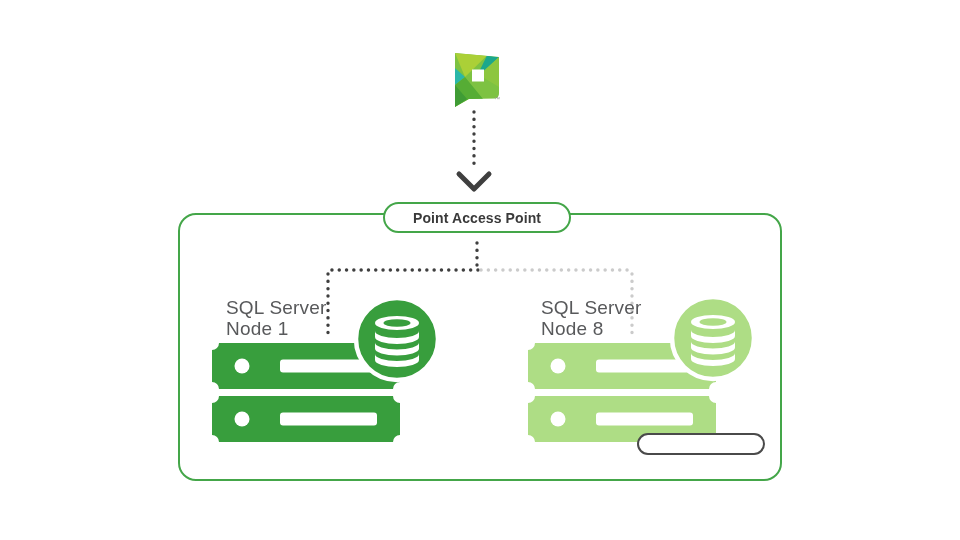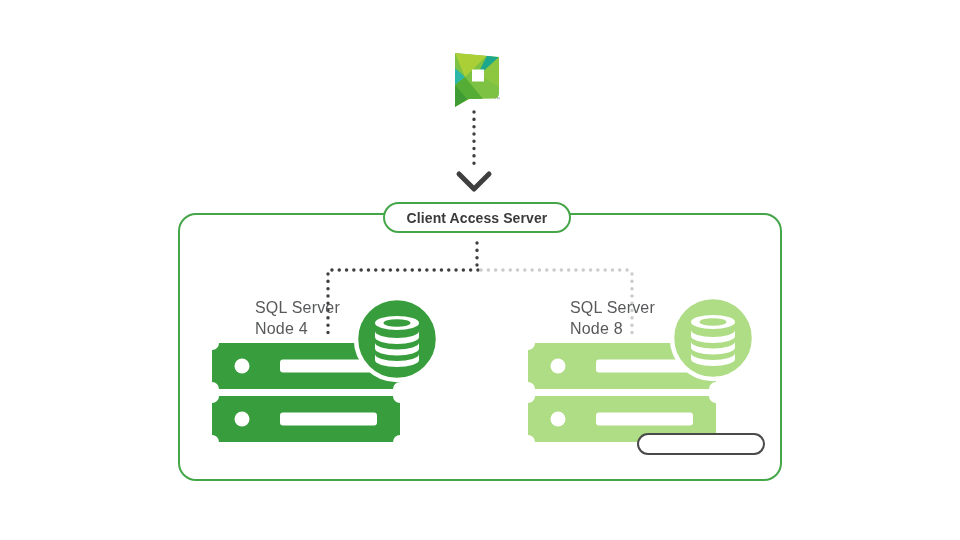--- a/index.html
+++ b/index.html
@@ -20,21 +20,21 @@
   }
   
   .cap-pill{
     left:383px;top:202px;width:184px;height:27px;
     background:#ffffff;border:2px solid #44a649;border-radius:16px;
     display:flex;align-items:center;justify-content:center;
     font-size:14px;font-weight:700;color:#3a3a3a;letter-spacing:.1px;
   }
   
   .node-label{
-    font-size:16px;color:#58595b;line-height:21px;letter-spacing:.2px;margin-left:29px;
+    font-size:19px;color:#58595b;line-height:21px;letter-spacing:.2px;
   }
   .label-1{left:226px;top:297px;}
   .label-2{left:541px;top:297px;}
   
   .rack-1{left:212px;top:343px;}
   .rack-2{left:528px;top:343px;}
   .db-1{left:352px;top:294px;}
   .db-2{left:668px;top:293px;}
   
   .empty-pill{
@@ -78,26 +78,26 @@
     <line x1="478" y1="270" x2="328" y2="270" stroke="#3f3f3f" stroke-width="3.4" stroke-linecap="round" stroke-dasharray="0.1 7.2"></line>
     <line x1="328" y1="274" x2="328" y2="335" stroke="#3f3f3f" stroke-width="3.4" stroke-linecap="round" stroke-dasharray="0.1 7.2"></line>
 
     <line x1="481" y1="270" x2="632" y2="270" stroke="#cbcbcb" stroke-width="3.4" stroke-linecap="round" stroke-dasharray="0.1 7.2"></line>
     <line x1="632" y1="274" x2="632" y2="337" stroke="#cbcbcb" stroke-width="3.4" stroke-linecap="round" stroke-dasharray="0.1 7.2"></line>
   </svg>
 
   <div class="abs cluster-box"></div>
 
   <div class="abs cap-pill">
-    <span>Client Access Server</span>
+    <span>Point Access Point</span>
   </div>
 
   <div class="abs node-label label-1">
     <div>SQL Server</div>
-    <div>Node 4</div>
+    <div>Node 1</div>
   </div>
 
   <div class="abs rack-1">
     <svg width="188" height="99" viewBox="0 0 188 99">
       <g fill="#389e3d">
         <path d="M 7,0 H 181 A 7 7 0 0 0 188,7 V 39 A 7 7 0 0 0 181,46 H 7 A 7 7 0 0 0 0,39 V 7 A 7 7 0 0 0 7,0 Z"></path>
         <path d="M 7,53 H 181 A 7 7 0 0 0 188,60 V 92 A 7 7 0 0 0 181,99 H 7 A 7 7 0 0 0 0,92 V 60 A 7 7 0 0 0 7,53 Z"></path>
       </g>
       <circle cx="30" cy="23" r="7.5" fill="#fff"></circle>
       <rect x="68" y="16.5" width="97" height="13" rx="3" fill="#fff"></rect>

